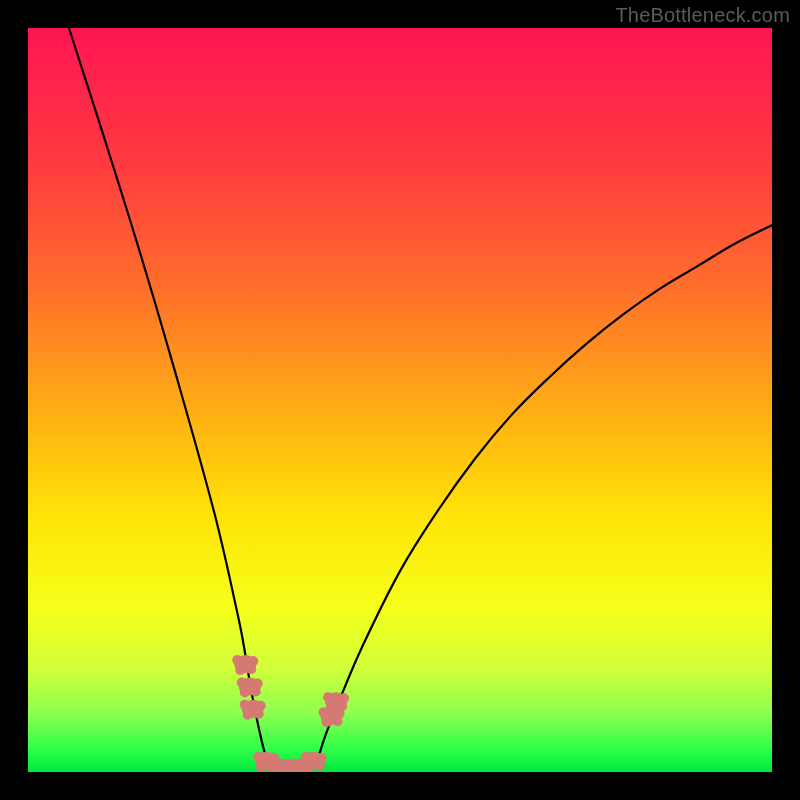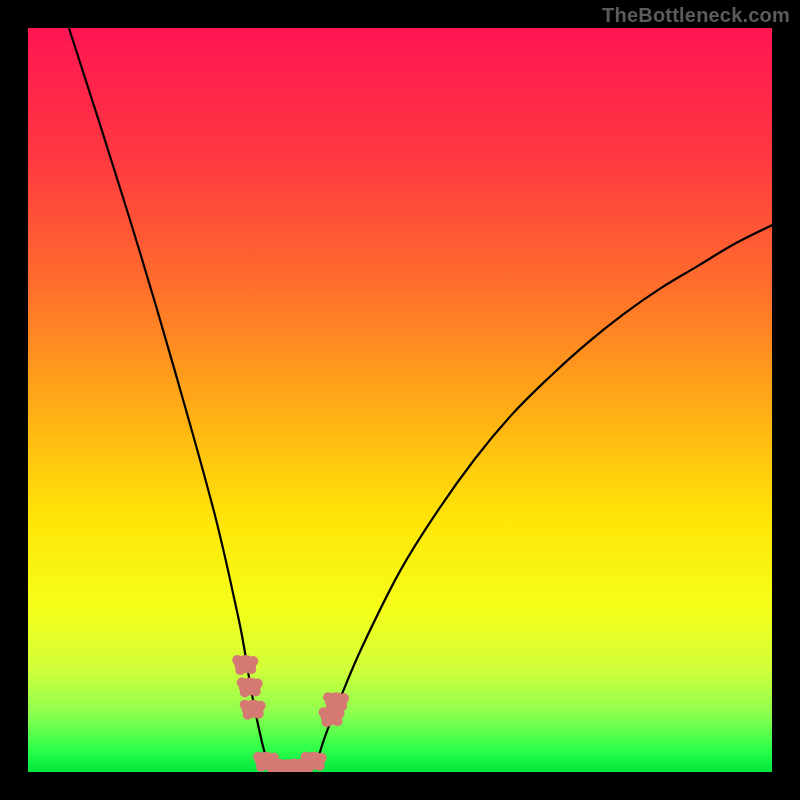--- a/index.html
+++ b/index.html
@@ -30,21 +30,21 @@
     display: block;
     width: 100%;
     height: 100%;
   }
   .watermark {
     position: absolute;
     top: 4px;
     right: 10px;
     font-family: Arial, Helvetica, sans-serif;
     font-size: 20px;
-    font-weight: 700;
+    font-weight: 400;
     color: #5b5b5b;
     letter-spacing: 0.2px;
     user-select: none;
   }
 </style>
 </head>
 <body>
 
 <div class="frame">
   <div class="plot-area">

